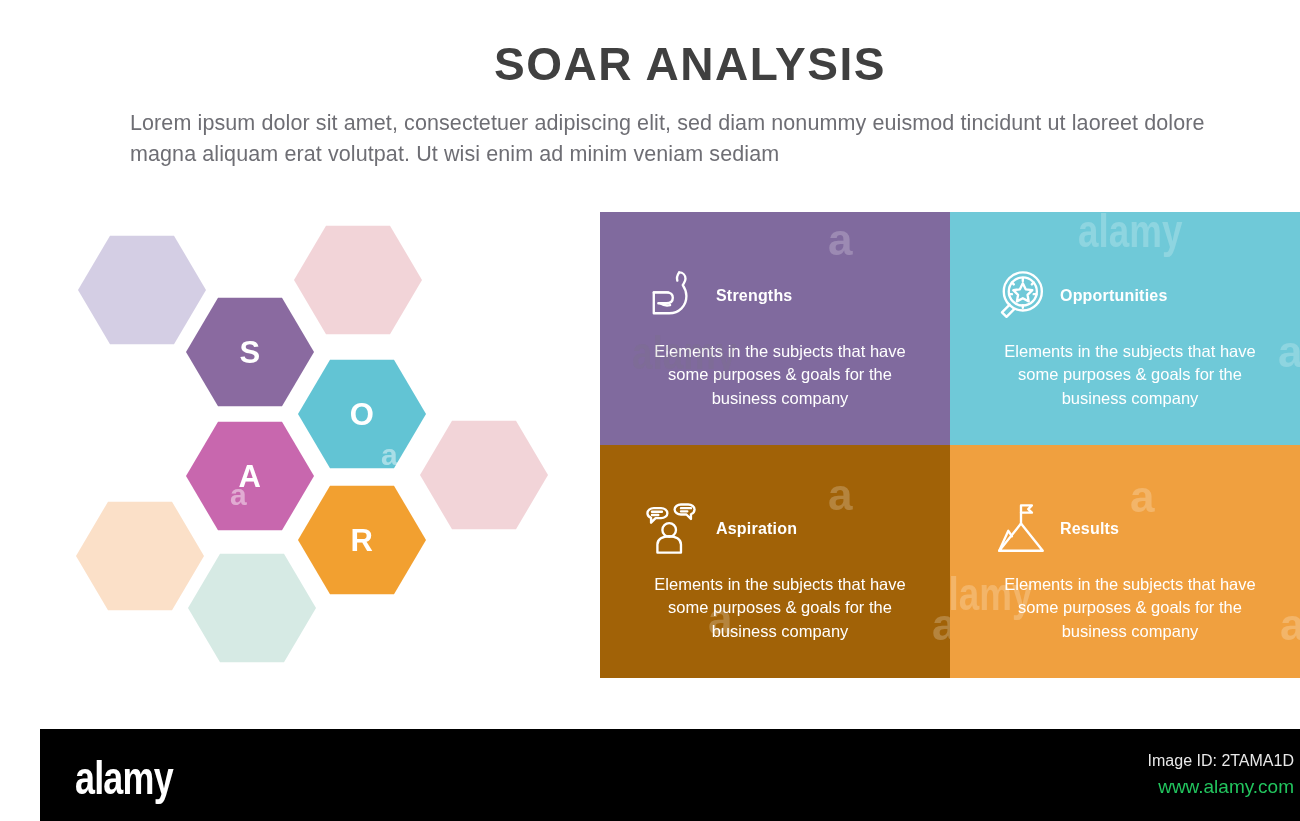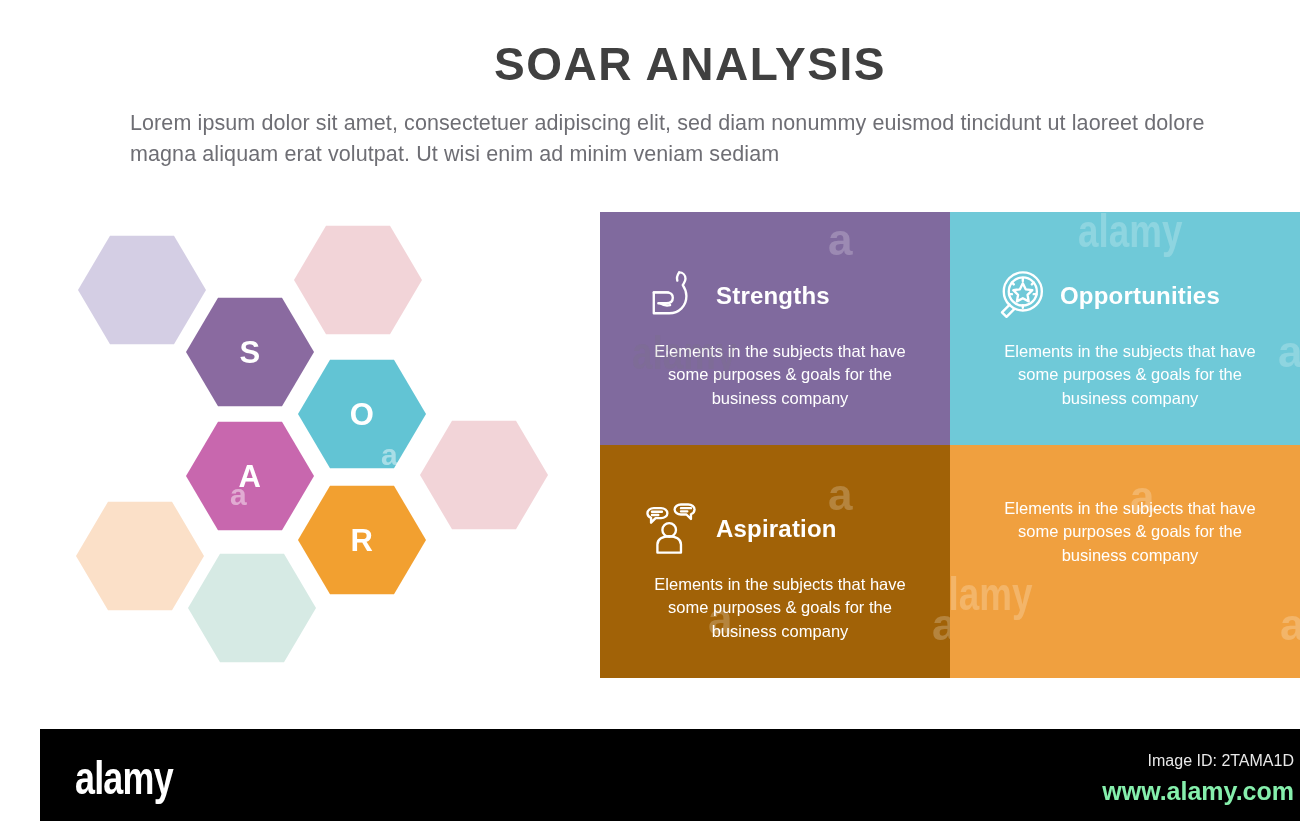--- a/index.html
+++ b/index.html
@@ -110,21 +110,21 @@
     justify-content: center;
   }
 
   .quad-icon svg {
     width: 58px;
     height: 58px;
     display: block;
   }
 
   .quad-title {
-    font-size: 24px;
+    font-size: 16px;
     font-weight: 700;
     color: #ffffff;
     letter-spacing: 0.2px;
     white-space: nowrap;
   }
 
   .quad-body {
     margin-top: 6px;
     font-size: 16.5px;
     line-height: 1.42;
@@ -182,23 +182,23 @@
   }
 
   #bar-image-id {
     font-size: 16px;
     font-weight: 400;
     color: #e8e8e8;
     line-height: 1.5;
   }
 
   #bar-url {
-    font-size: 25px;
-    font-weight: 700;
-    color: #86efac;
+    font-size: 19px;
+    font-weight: 400;
+    color: #22c55e;
     line-height: 1.5;
   }
 </style>
 </head>
 <body>
 
 <div id="stage">
 
   <div class="page-title">SOAR ANALYSIS</div>
   <div class="page-subtitle">Lorem ipsum dolor sit amet, consectetuer adipiscing elit, sed diam nonummy euismod tincidunt ut laoreet dolore magna aliquam erat volutpat. Ut wisi enim ad minim veniam sediam</div>
@@ -282,20 +282,31 @@
         </span>
         <span class="quad-title">Aspiration</span>
       </div>
       <div class="quad-body center">Elements in the subjects that have  some purposes &amp; goals for the  business company</div>
       <span class="wm" style="left:228px; top:28px; font-size:44px;">a</span>
       <span class="wm" style="left:108px; top:152px; font-size:44px;">a</span>
       <span class="wm" style="left:332px; top:158px; font-size:44px;">a</span>
     </div>
 
     <div class="quad align-right" style="background:#f0a03f;">
+      <div class="quad-head">
+        <span class="quad-icon">
+          <svg viewBox="0 0 64 64" fill="none" stroke="#ffffff" stroke-width="2.6" stroke-linecap="round" stroke-linejoin="round">
+            <path d="M32 14v12"></path>
+            <path d="M32 6h12l-4 4 4 4H32z"></path>
+            <path d="M32 26L8 56h48z"></path>
+            <path d="M22 40l-4-6-10 22"></path>
+          </svg>
+        </span>
+        <span class="quad-title">Results</span>
+      </div>
       <div class="quad-body center">Elements in the subjects that have  some purposes &amp; goals for the  business company</div>
       <span class="wm" style="left:180px; top:30px; font-size:44px;">a</span>
       <span class="wm" style="left:-22px; top:126px; font-size:46px; transform:scaleX(0.8); transform-origin:left top;">alamy</span>
       <span class="wm" style="left:330px; top:158px; font-size:44px;">a</span>
     </div>
   </div>
 
   <div id="bottom-bar">
     <div id="bar-logo">alamy</div>
     <div id="bar-right">

